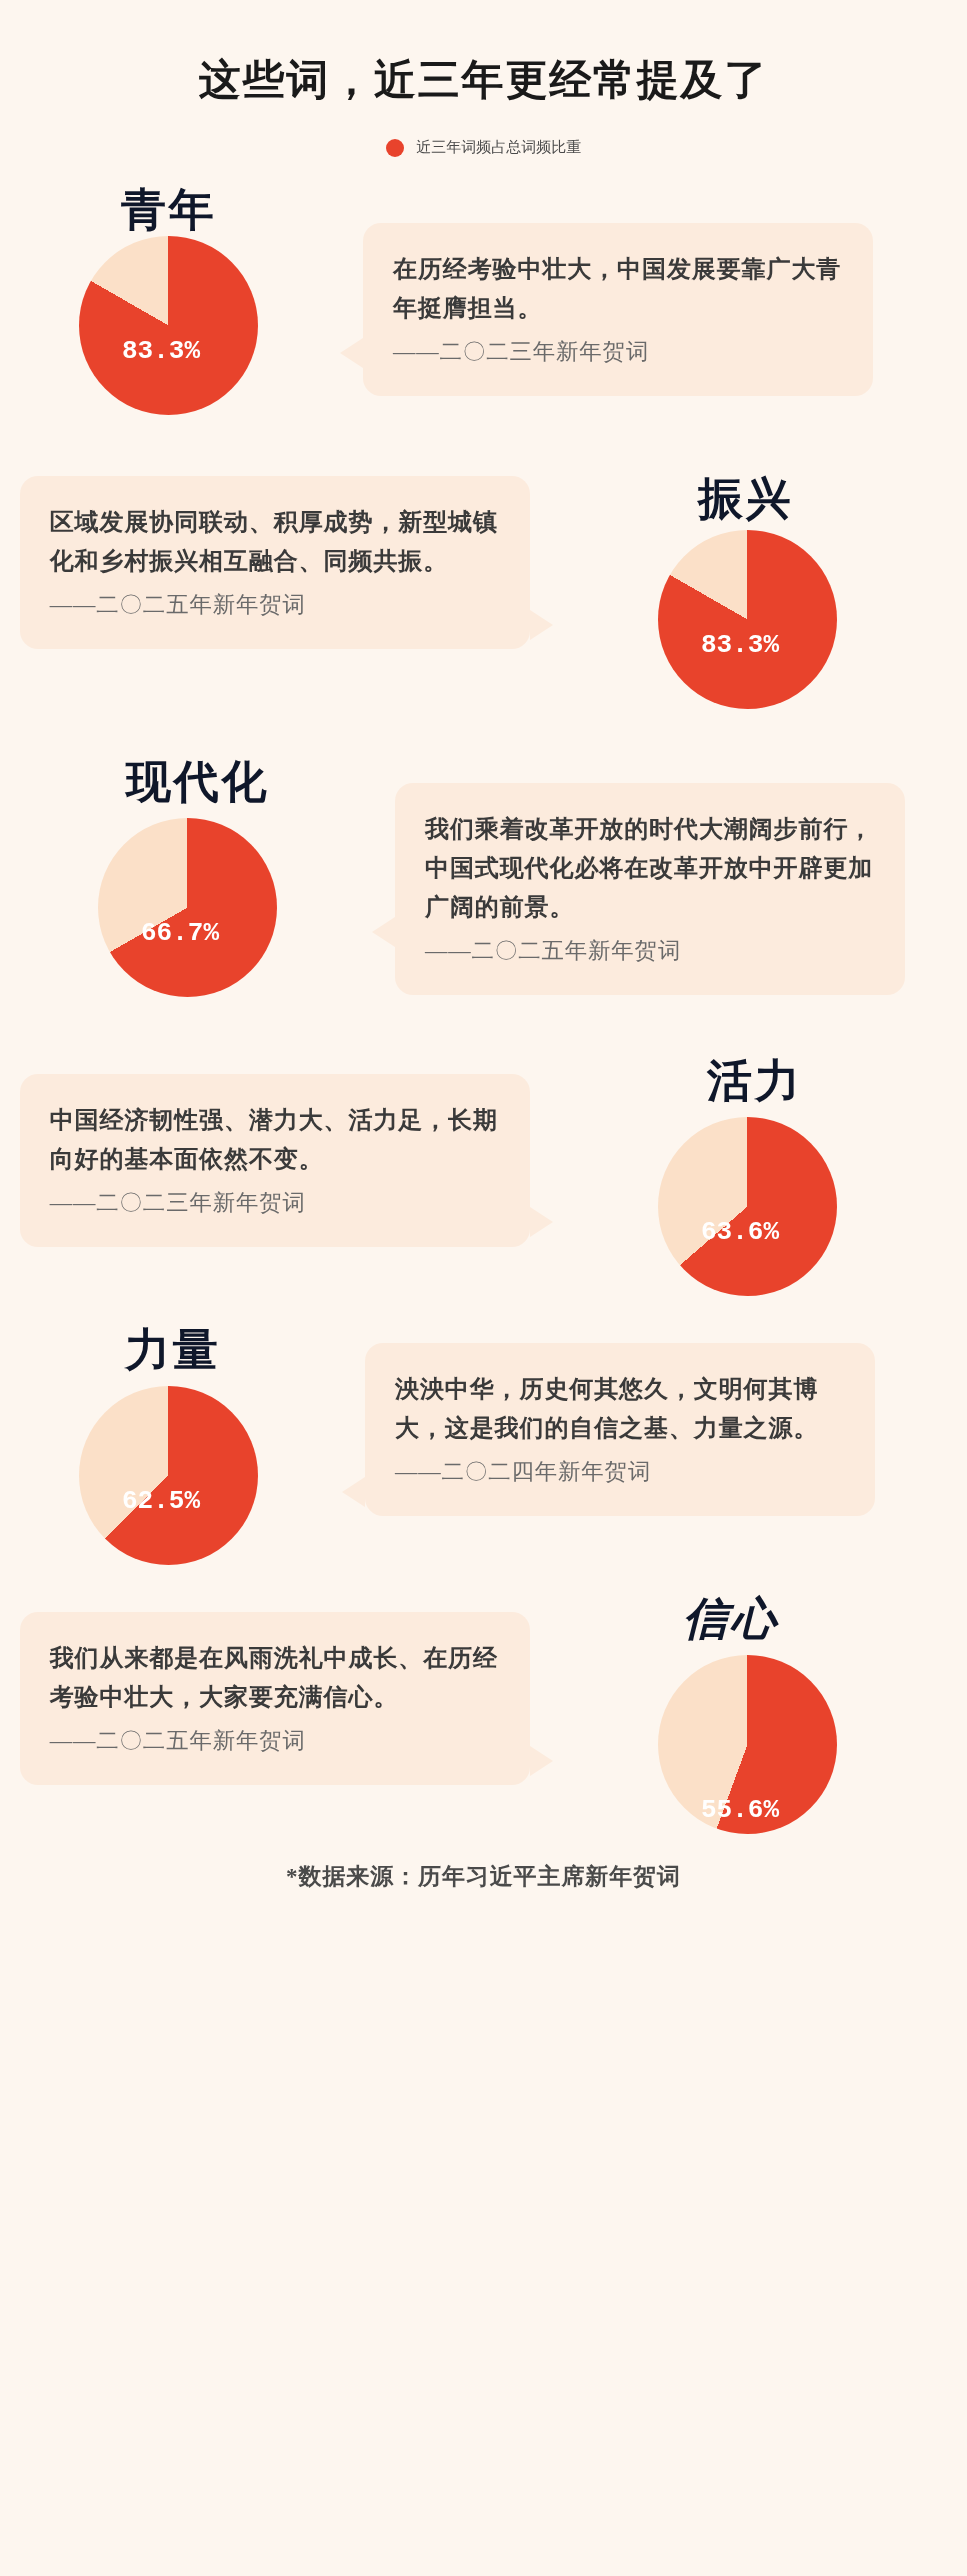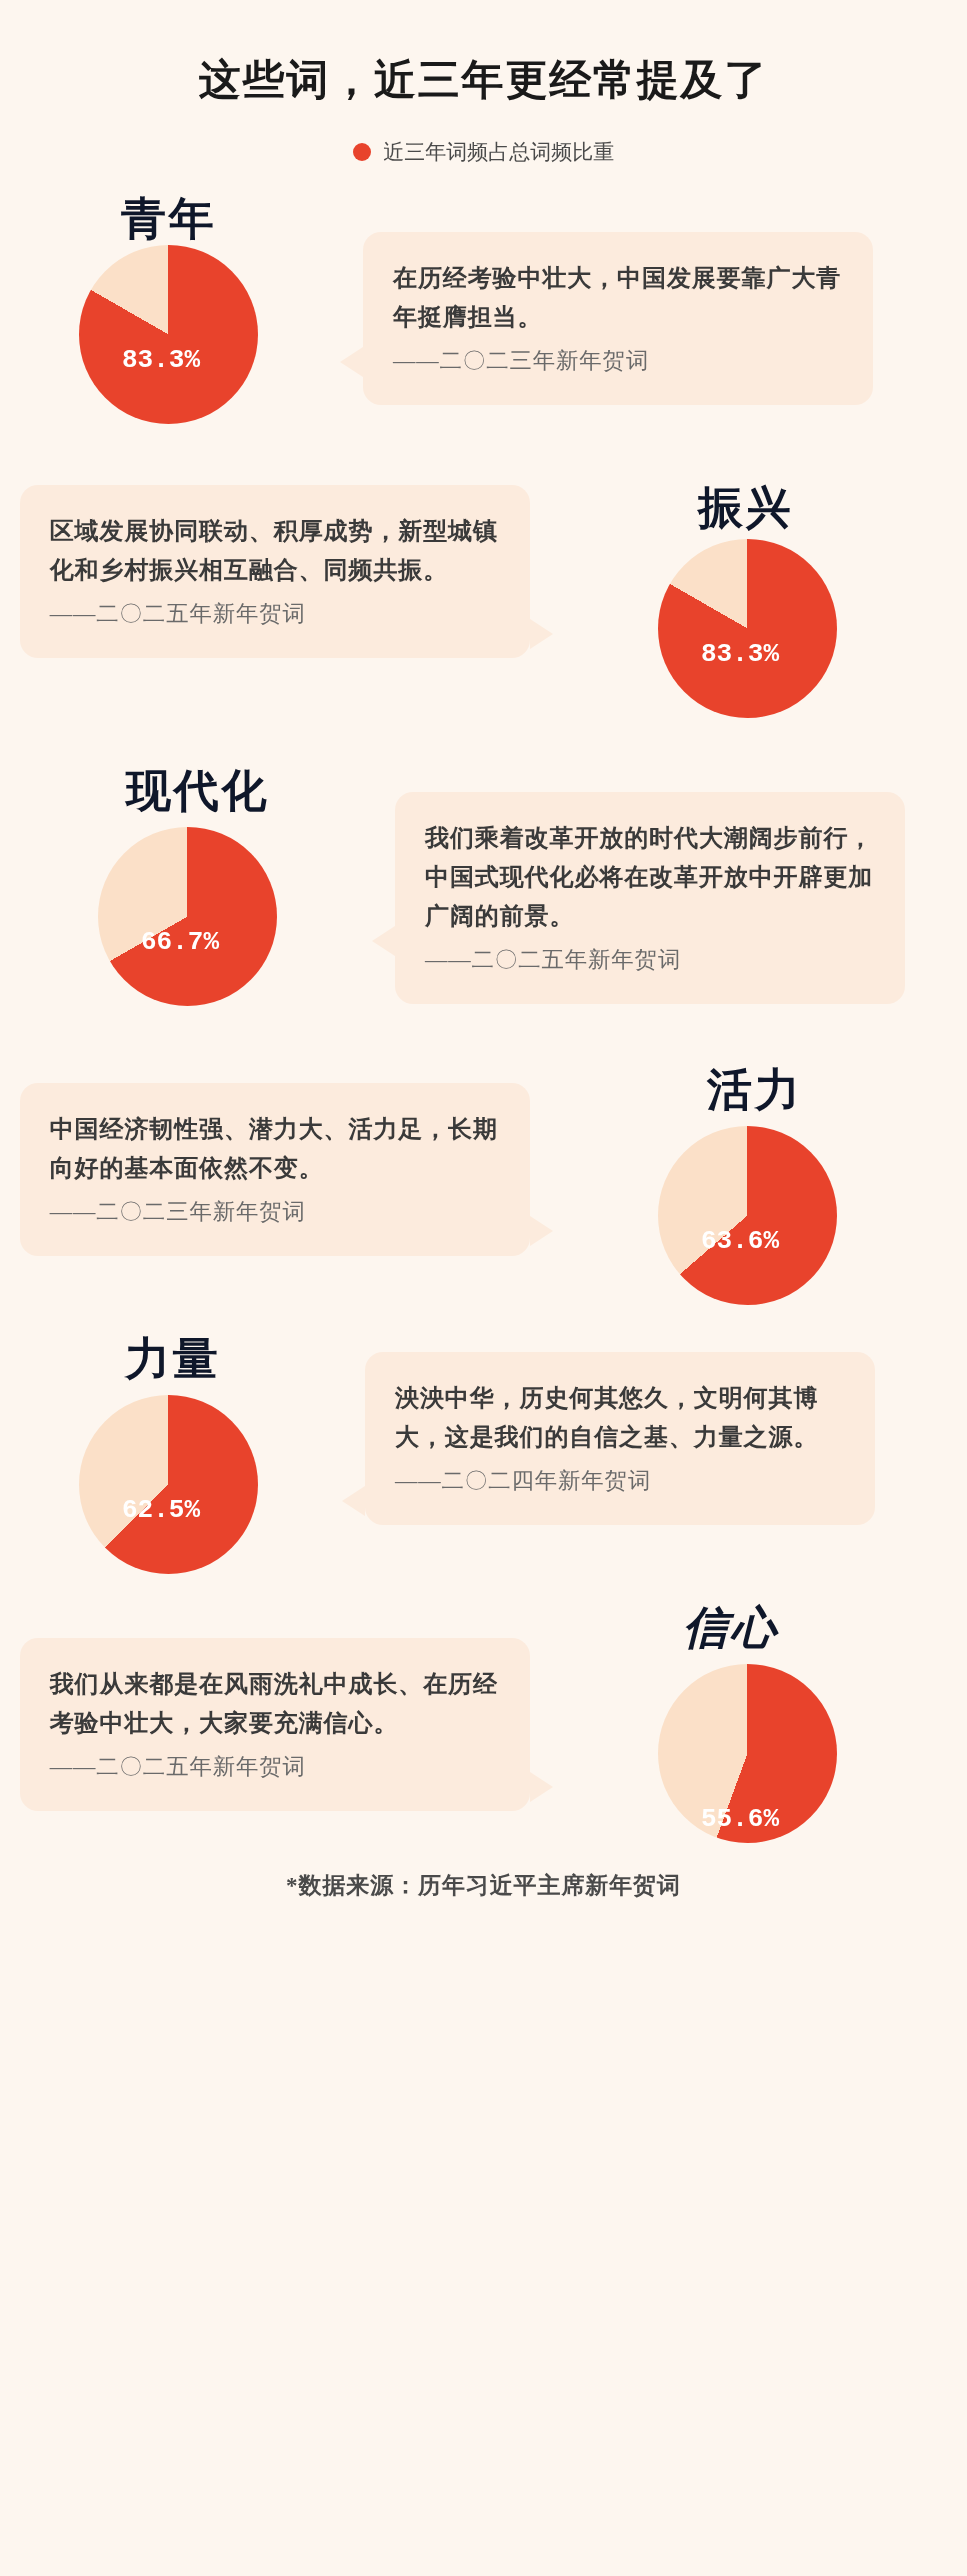--- a/index.html
+++ b/index.html
@@ -41,21 +41,21 @@
     gap: 12.5px;
   }
   .legend-dot {
     width: 18px;
     height: 18px;
     border-radius: 50%;
     background: #e8432c;
     display: inline-block;
   }
   .legend-label {
-    font-size: 21px;
+    font-size: 15px;
     color: #4a4a4a;
     font-family: "Liberation Serif", "DejaVu Serif", serif;
   }
 
   .rows {
     margin-top: 23px;
   }
   .row {
     position: relative;
     height: 269px;
@@ -221,21 +221,21 @@
         <p class="src">——二〇二四年新年贺词</p>
       </div>
     </div>
 
     <div class="row" style="height:269px;">
       <div class="word" style="left:683px; top:19.7px;font-style:italic;">信心</div>
       <div class="pie-wrap" style="left:658px; top:86px;">
         <div class="pie" style="background: conic-gradient(#e8432c 0% 55.6%, #fbe0c8 55.6% 100%);"></div>
         <div class="pie-value" style="left:43px; top:100px;margin-top:40px;">55.6%</div>
       </div>
-      <div class="bubble" style="left:19.7px; top:43px; width:510px;margin-top:17px;">
+      <div class="bubble" style="left:19.7px; top:43px; width:510px;">
         <div class="tail right" style="top:134px;"></div>
         <p>我们从来都是在风雨洗礼中成长、在历经考验中壮大，大家要充满信心。</p>
         <p class="src">——二〇二五年新年贺词</p>
       </div>
     </div>
 
   </div>
 
   <div class="footer">*数据来源：历年习近平主席新年贺词</div>
 </div>

